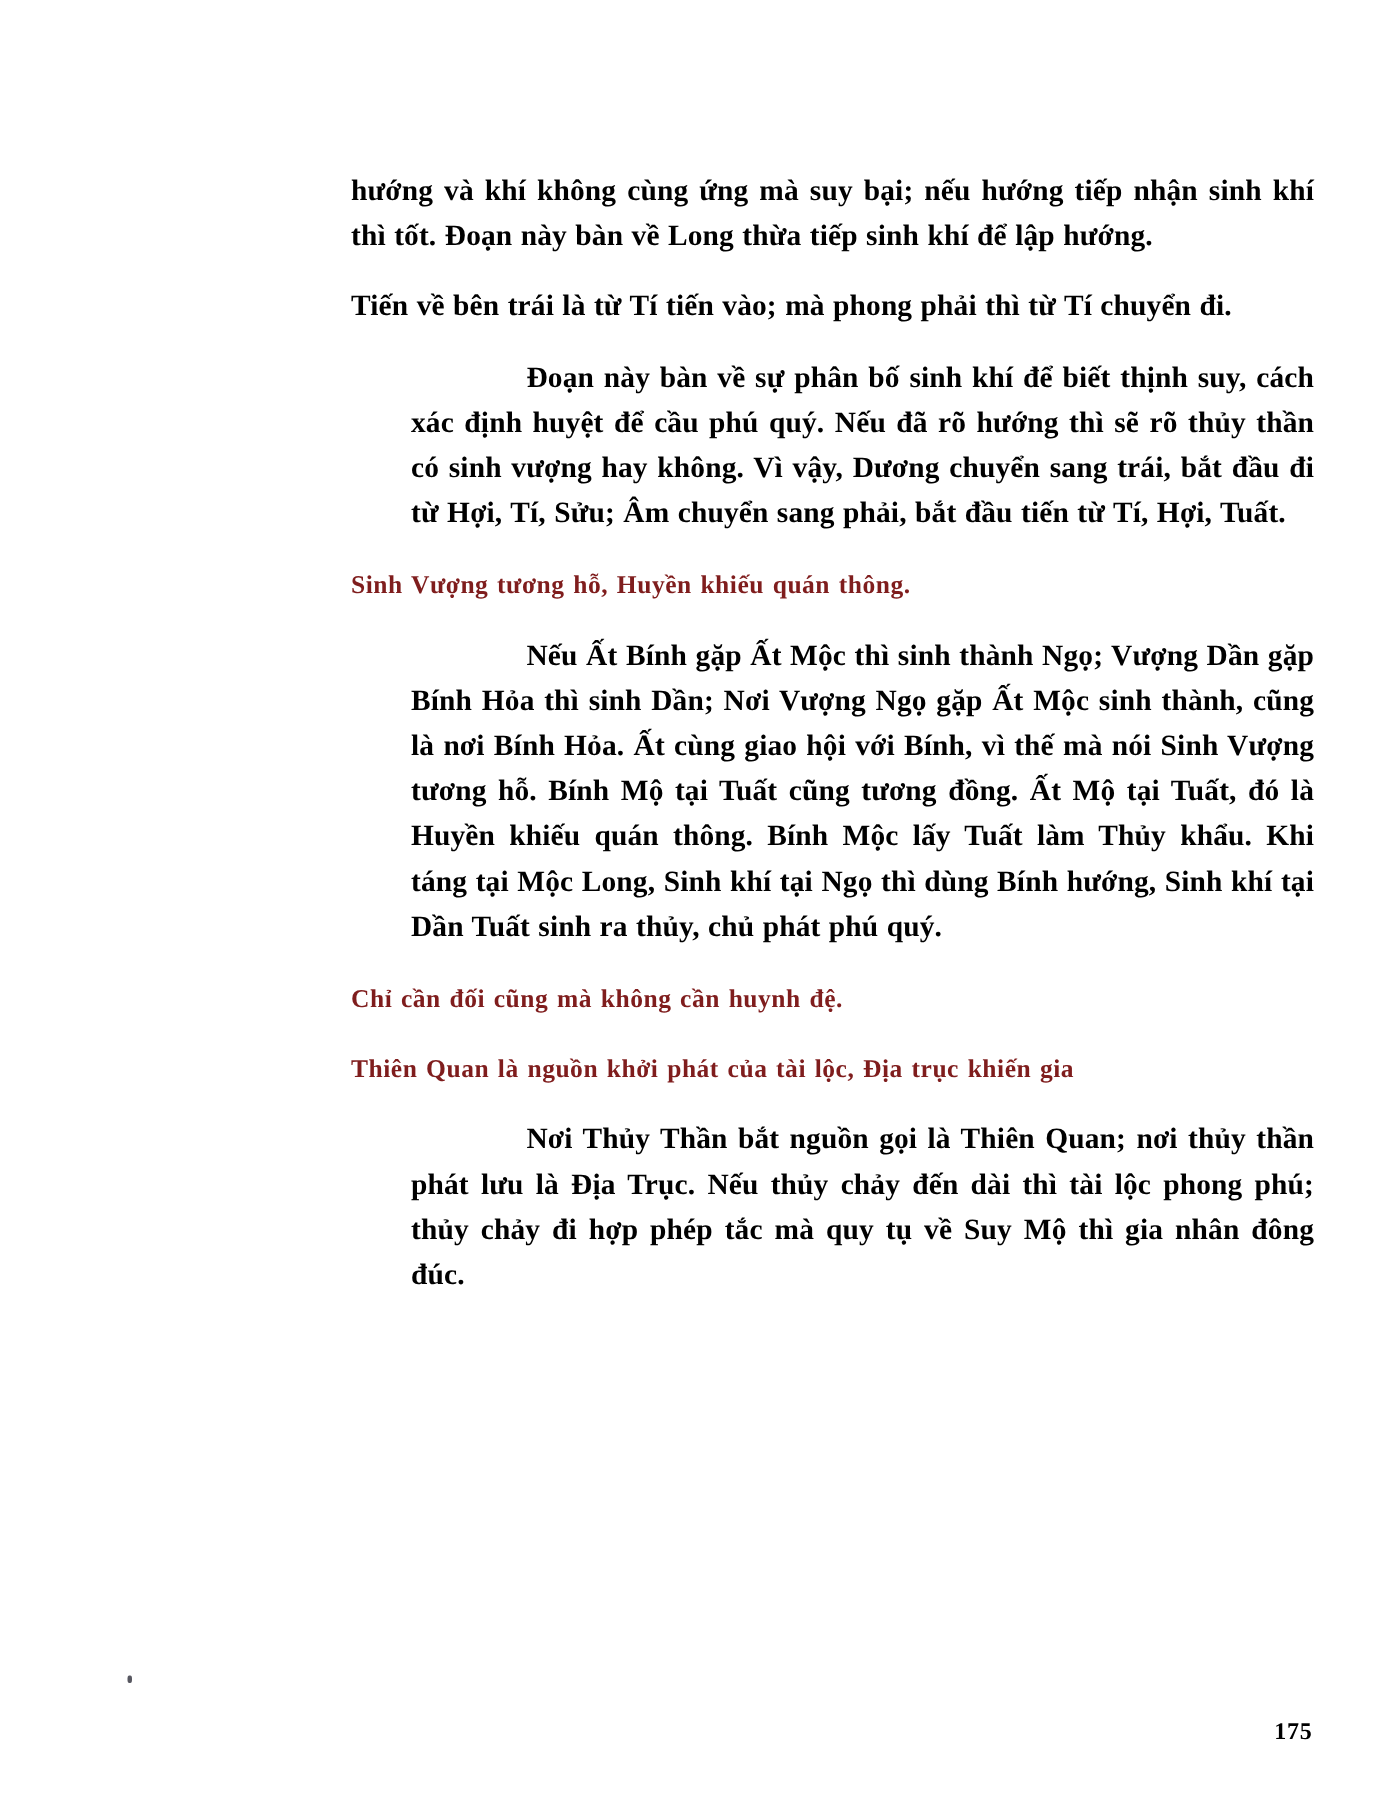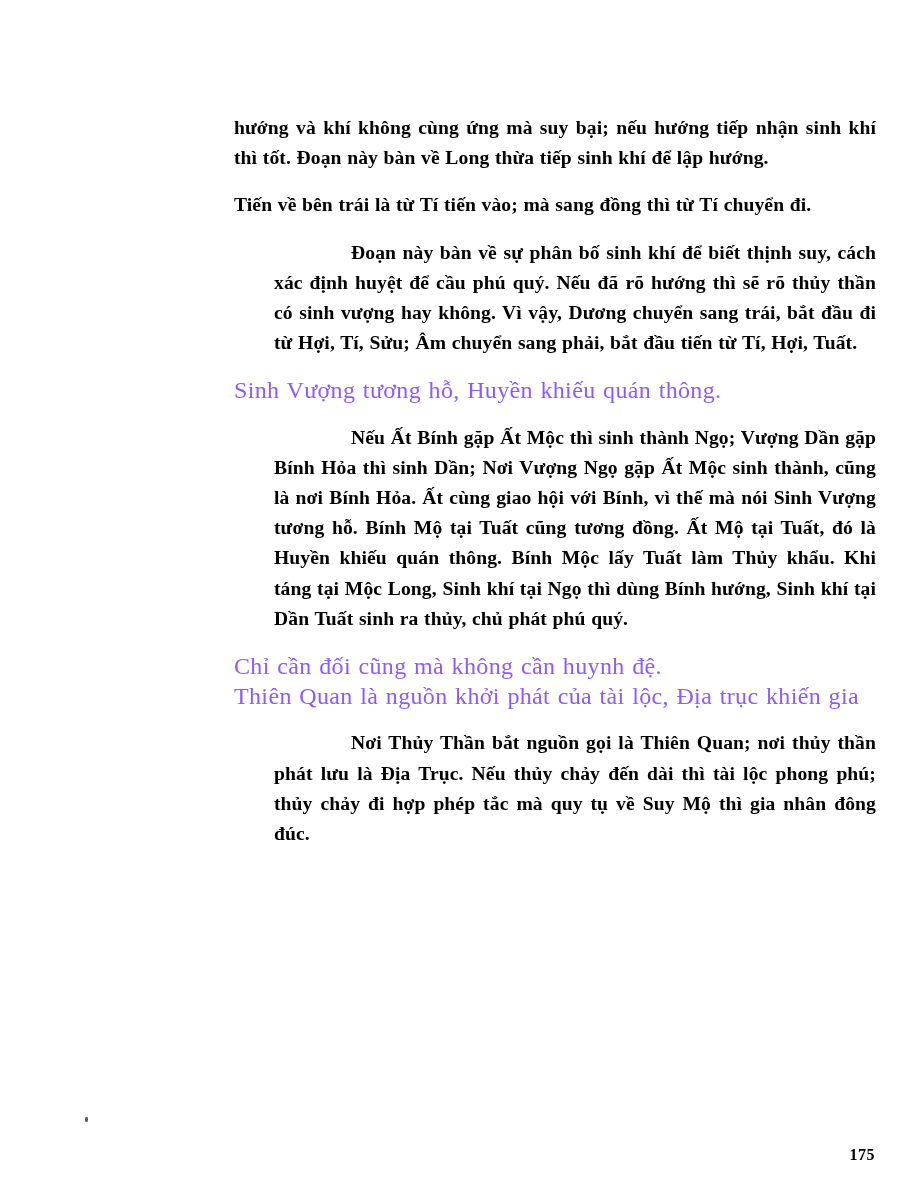--- a/index.html
+++ b/index.html
@@ -40,32 +40,33 @@
   .para.indent {
     text-indent: 77px;
     margin-left: 40px;
   }
   .para.gap {
     margin-top: 17px;
   }
   
   .quote-line {
     margin: 0;
-    font-size: 24px;
+    font-size: 17px;
     line-height: 30.2px;
     text-align: left;
-    font-weight: 400;
+    font-weight: 700;
     letter-spacing: 0.35px;
     word-spacing: 1.2px;
-    color: #8b5cf6;
+    color: #7f1d1d;
   }
   .quote-line.gap {
     margin-top: 17px;
   }
   .quote-block {
+    margin-top: 17px;
   }
   .quote-block .quote-line {
     margin: 0;
   }
   .page-number {
     position: absolute;
     right: 46px;
     bottom: 36px;
     font-size: 16px;
     font-weight: 700;
@@ -85,21 +86,21 @@
 </style>
 </head>
 <body>
 
 <div class="page">
 
   <div class="text-block">
 
     <p class="para">hướng và khí không cùng ứng mà suy bại; nếu hướng tiếp nhận sinh khí thì tốt. Đoạn này bàn về Long thừa tiếp sinh khí để lập hướng.</p>
 
-    <p class="para gap">Tiến về bên trái là từ Tí tiến vào; mà sang đồng thì từ Tí chuyển đi.</p>
+    <p class="para gap">Tiến về bên trái là từ Tí tiến vào; mà phong phải thì từ Tí chuyển đi.</p>
 
     <p class="para indent gap">Đoạn này bàn về sự phân bố sinh khí để biết thịnh suy, cách xác định huyệt để cầu phú quý. Nếu đã rõ hướng thì sẽ rõ thủy thần có sinh vượng hay không. Vì vậy, Dương chuyển sang trái, bắt đầu đi từ Hợi, Tí, Sửu; Âm chuyển sang phải, bắt đầu tiến từ Tí, Hợi, Tuất.</p>
 
     <p class="quote-line gap">Sinh Vượng tương hỗ, Huyền khiếu quán thông.</p>
 
     <p class="para indent gap">Nếu Ất Bính gặp Ất Mộc thì sinh thành Ngọ; Vượng Dần gặp Bính Hỏa thì sinh Dần; Nơi Vượng Ngọ gặp Ất Mộc sinh thành, cũng là nơi Bính Hỏa. Ất cùng giao hội với Bính, vì thế mà nói Sinh Vượng tương hỗ. Bính Mộ tại Tuất cũng tương đồng. Ất Mộ tại Tuất, đó là Huyền khiếu quán thông. Bính Mộc lấy Tuất làm Thủy khẩu. Khi táng tại Mộc Long, Sinh khí tại Ngọ thì dùng Bính hướng, Sinh khí tại Dần Tuất sinh ra thủy, chủ phát phú quý.</p>
 
     <p class="quote-line gap">Chỉ cần đối cũng mà không cần huynh đệ.</p>
 
 

